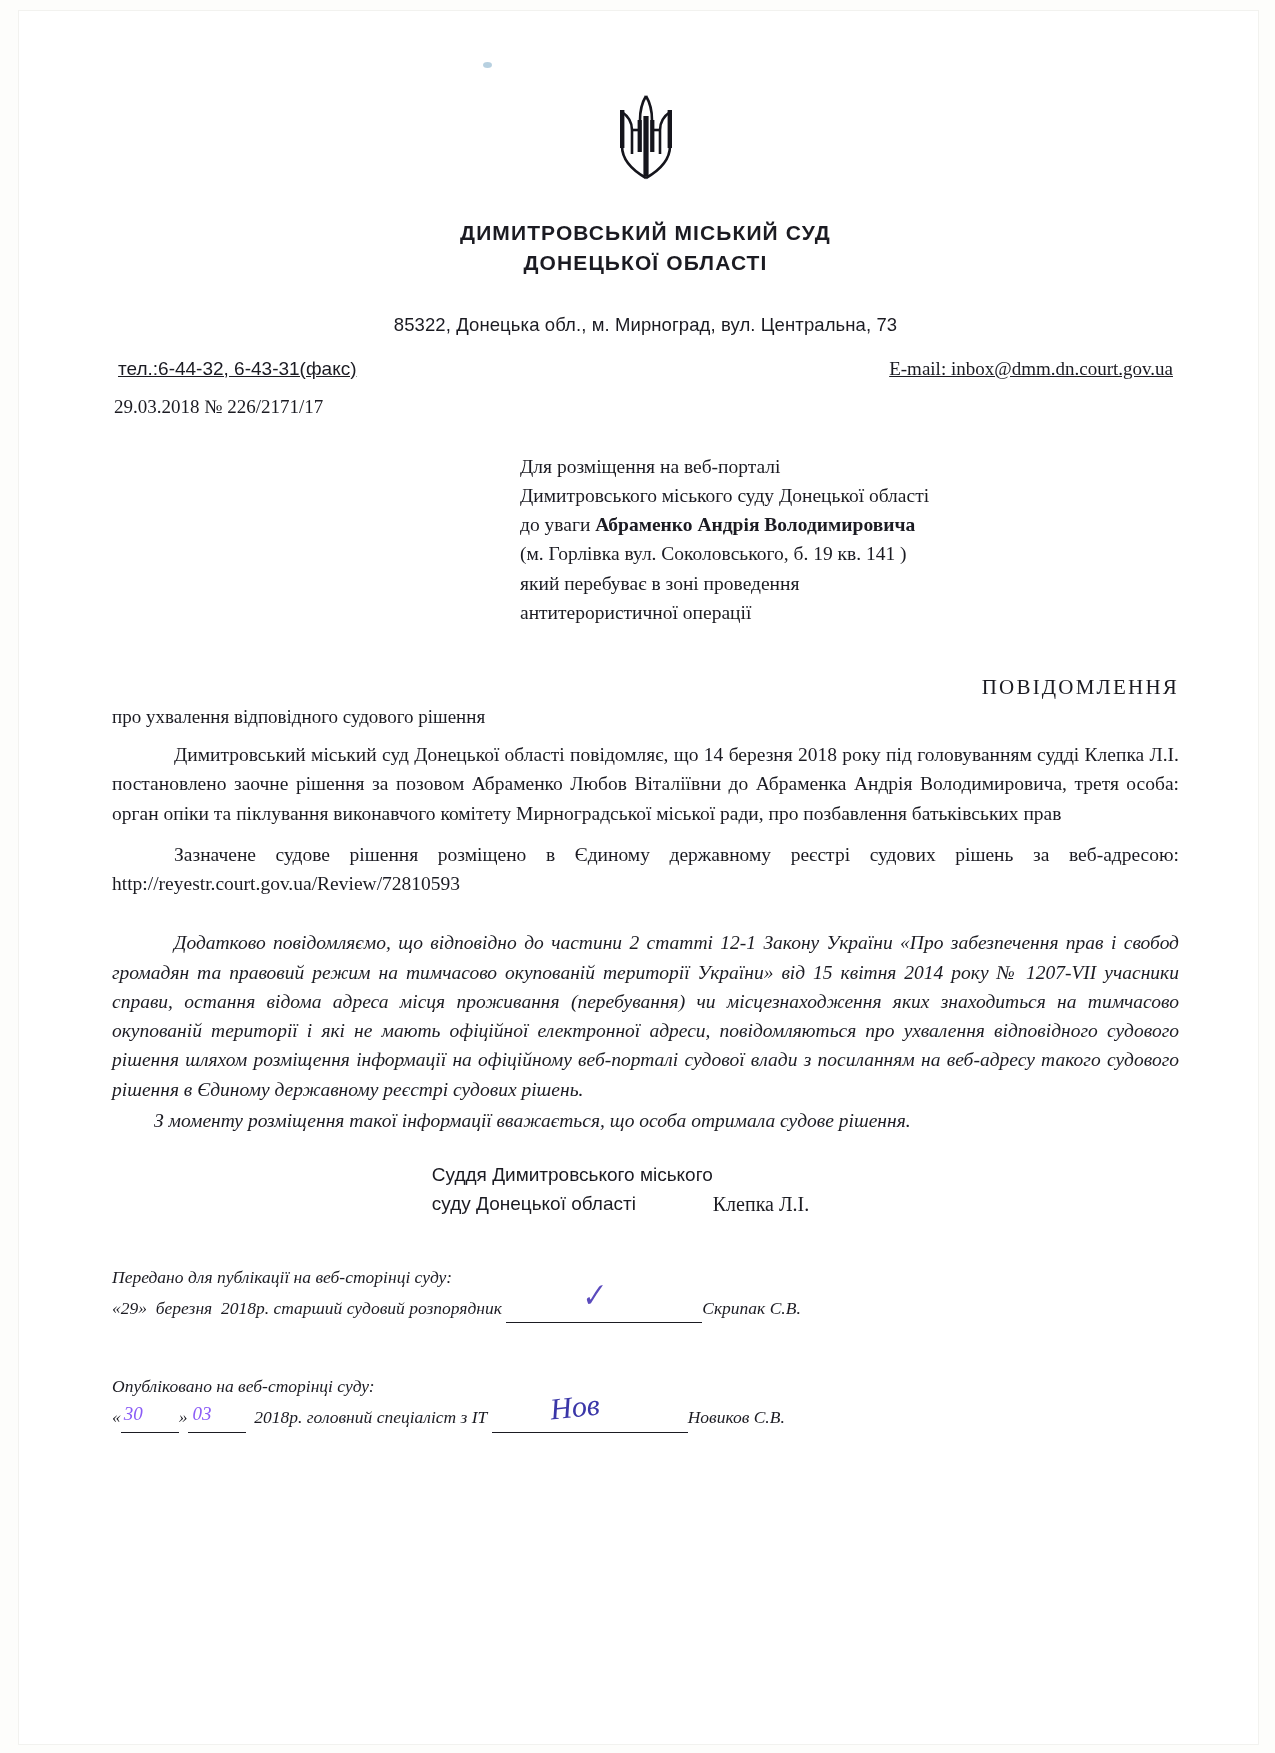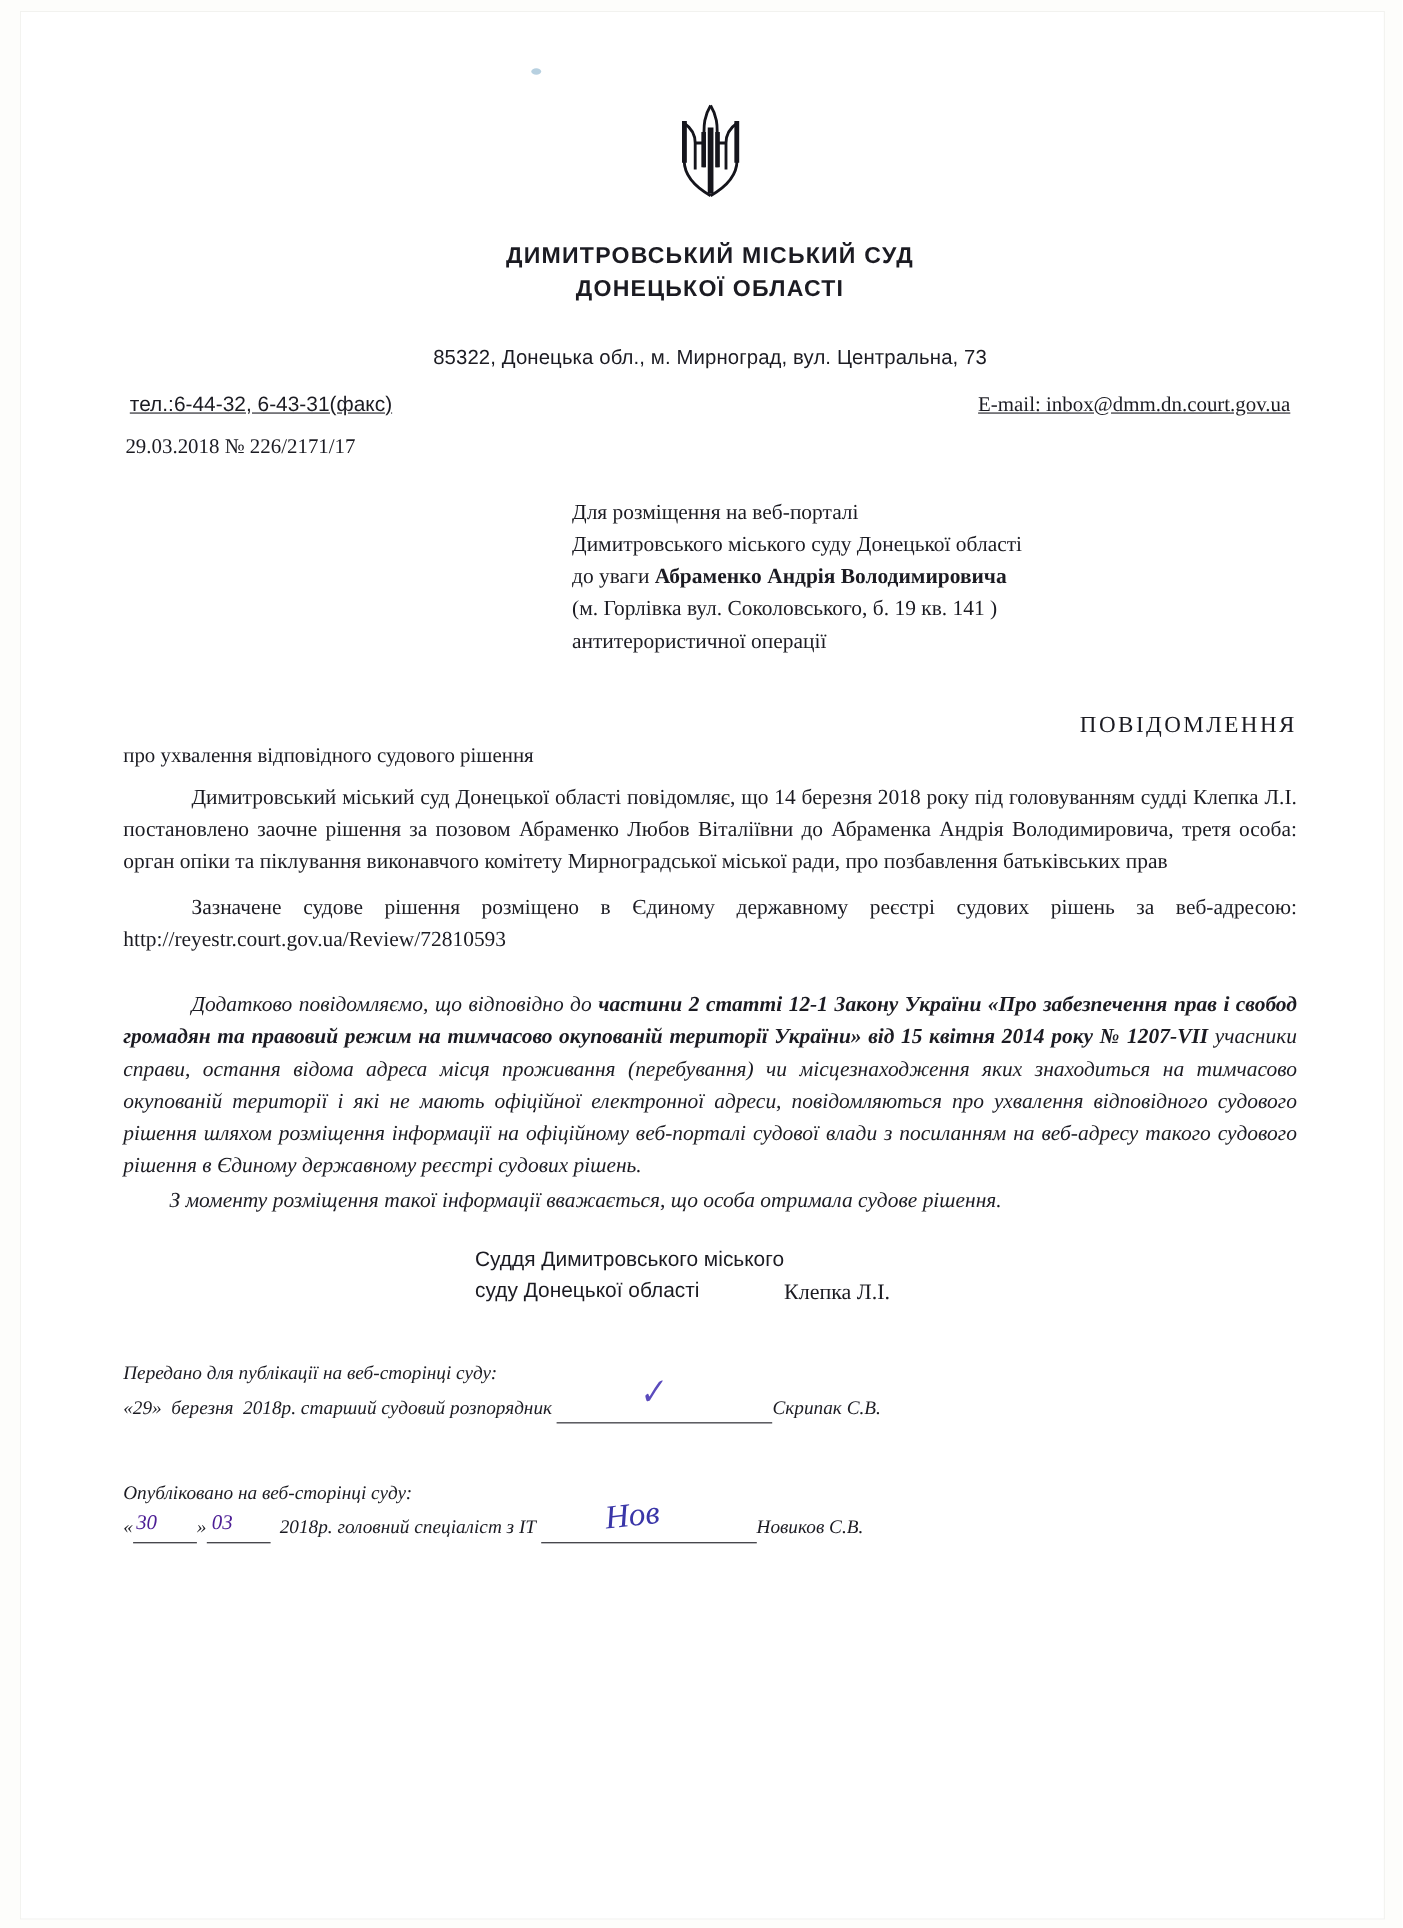--- a/index.html
+++ b/index.html
@@ -123,21 +123,21 @@
   }
 
   .para-italic {
     font-size: 19.5px;
     line-height: 1.5;
     text-align: justify;
     text-indent: 62px;
     margin-top: 30px;
     font-style: italic;
   }
-  .para-italic b { font-weight: bold; }
+  .para-italic b { font-weight: normal; }
   .para-italic2 {
     font-size: 19.5px;
     line-height: 1.5;
     text-align: justify;
     text-indent: 42px;
     margin-top: 2px;
     font-style: italic;
   }
 
   
@@ -188,21 +188,21 @@
     transform: rotate(-11deg);
   }
   .sig-scribble-2 {
     left: 58px; bottom: -2px;
     font-size: 30px; color: #3a36a8;
     transform: rotate(-6deg);
   }
   .hand {
     position: absolute;
     left: 3px; bottom: 1px;
-    color: #4c1d95;
+    color: #8b5cf6;
     font-size: 19px;
     font-style: italic;
   }
   .hand.md { left: 5px; }
 </style>
 </head>
 <body>
 
 <div class="page">
   <div class="paper-edge"></div>
@@ -246,20 +246,21 @@
       <span>E-mail: inbox@dmm.dn.court.gov.ua</span>
     </div>
 
     <div class="docnum">29.03.2018  № 226/2171/17</div>
 
     <div class="addressee">
       <div>Для розміщення на веб-порталі</div>
       <div>Димитровського міського суду Донецької області</div>
       <div><span>до уваги </span><b>Абраменко Андрія Володимировича</b></div>
       <div>(м. Горлівка  вул. Соколовського, б. 19  кв. 141 )</div>
+      <div>який перебуває в зоні проведення</div>
       <div>антитерористичної  операції</div>
     </div>
 
     <div class="notice-title">ПОВІДОМЛЕННЯ</div>
     <div class="notice-sub">про ухвалення відповідного судового рішення</div>
 
     <div class="para">Димитровський міський суд Донецької області повідомляє, що 14 березня 2018 року під головуванням судді Клепка Л.І. постановлено заочне рішення за позовом Абраменко Любов Віталіївни до Абраменка Андрія Володимировича, третя особа: орган опіки та піклування виконавчого комітету Мирноградської міської ради, про позбавлення батьківських прав</div>
     <div class="para">Зазначене судове рішення розміщено в Єдиному державному реєстрі судових рішень за веб-адресою: http://reyestr.court.gov.ua/Review/72810593</div>
 
     <div class="para-italic"><span>Додатково повідомляємо, що відповідно до </span><b>частини 2 статті 12-1 Закону України «Про забезпечення прав і свобод громадян та правовий режим на тимчасово окупованій території України» від 15 квітня 2014 року № 1207-VII</b><span> учасники справи, остання відома адреса місця проживання (перебування) чи місцезнаходження яких знаходиться на тимчасово окупованій території і які не мають офіційної електронної адреси, повідомляються про ухвалення відповідного судового рішення шляхом розміщення інформації на офіційному веб-порталі судової влади з посиланням на веб-адресу такого судового рішення в Єдиному державному реєстрі судових рішень.</span></div>

